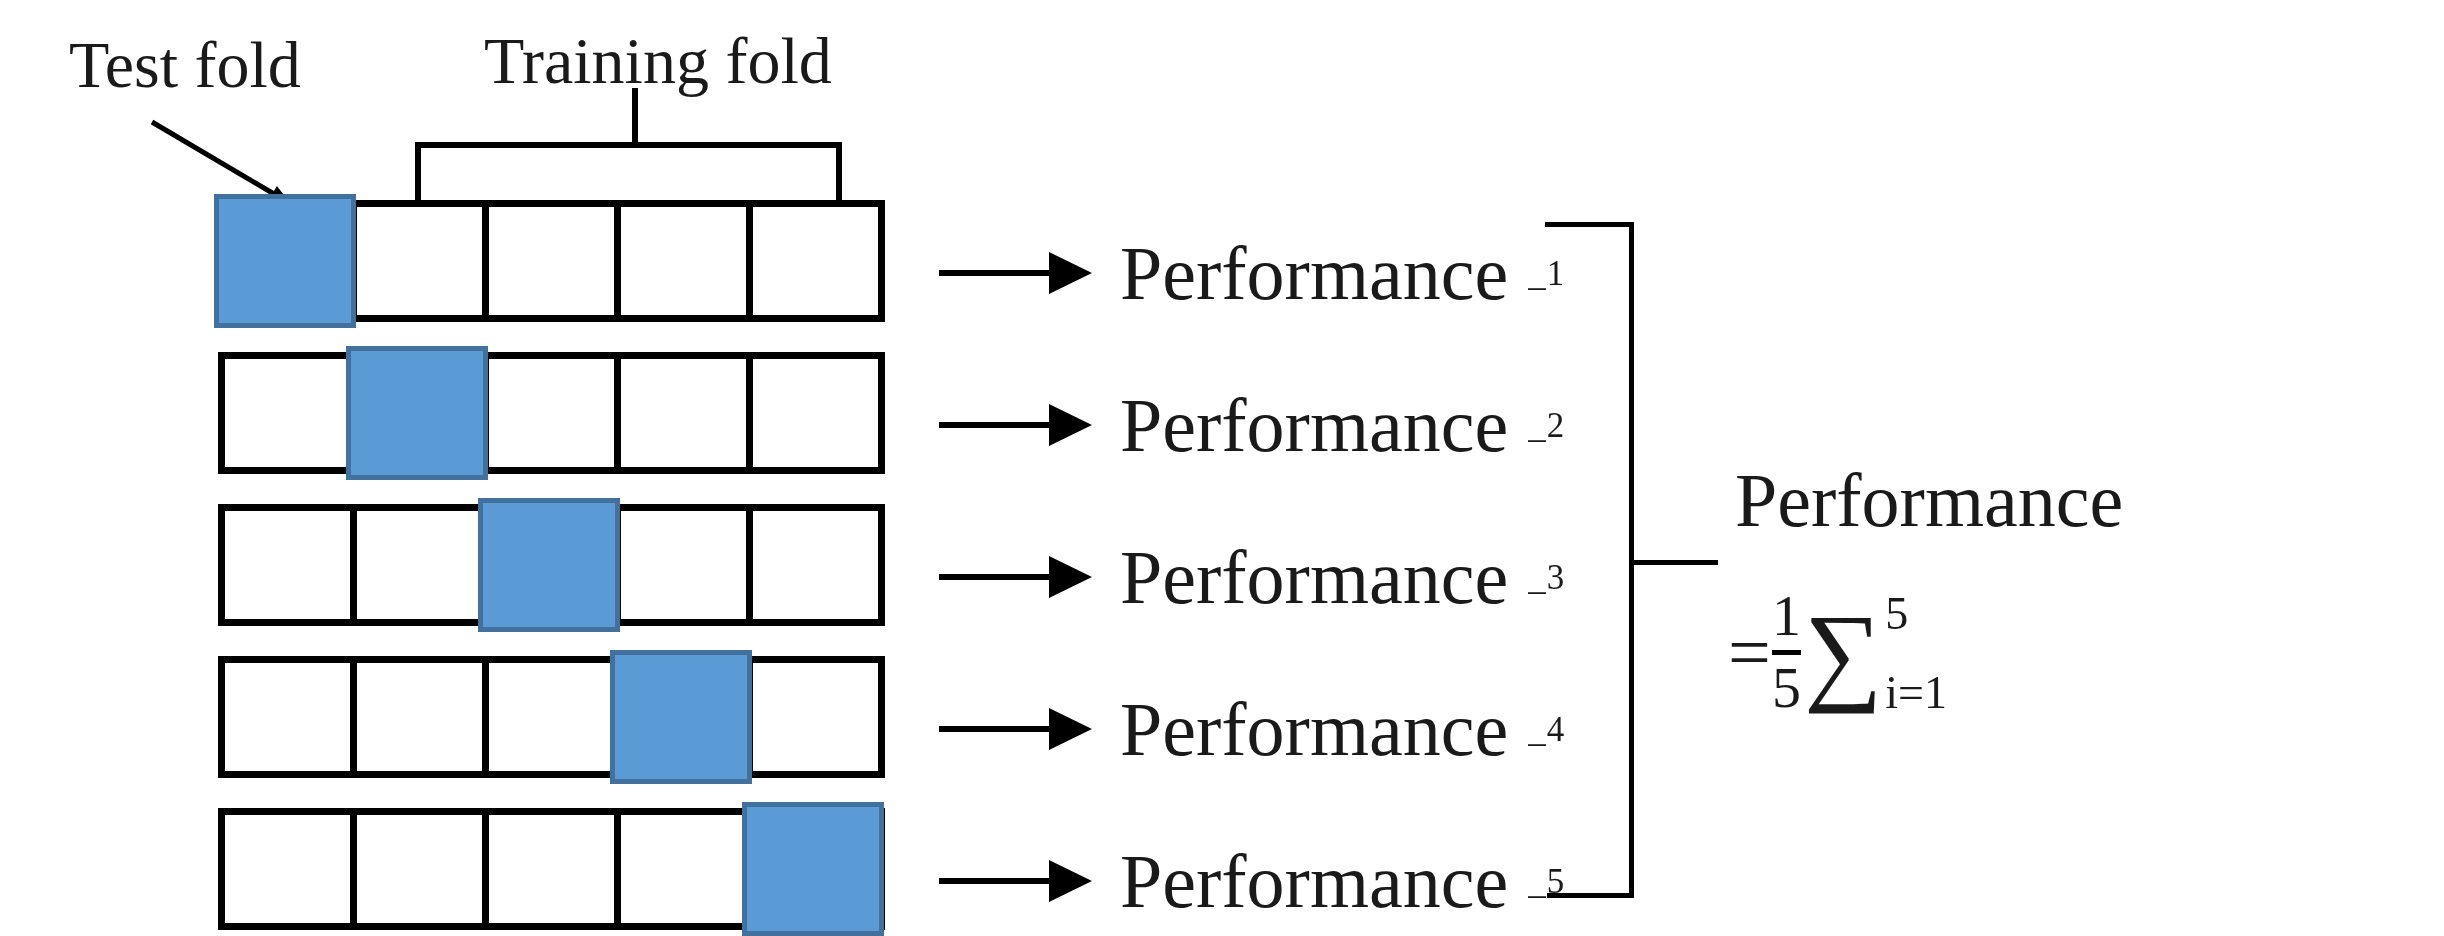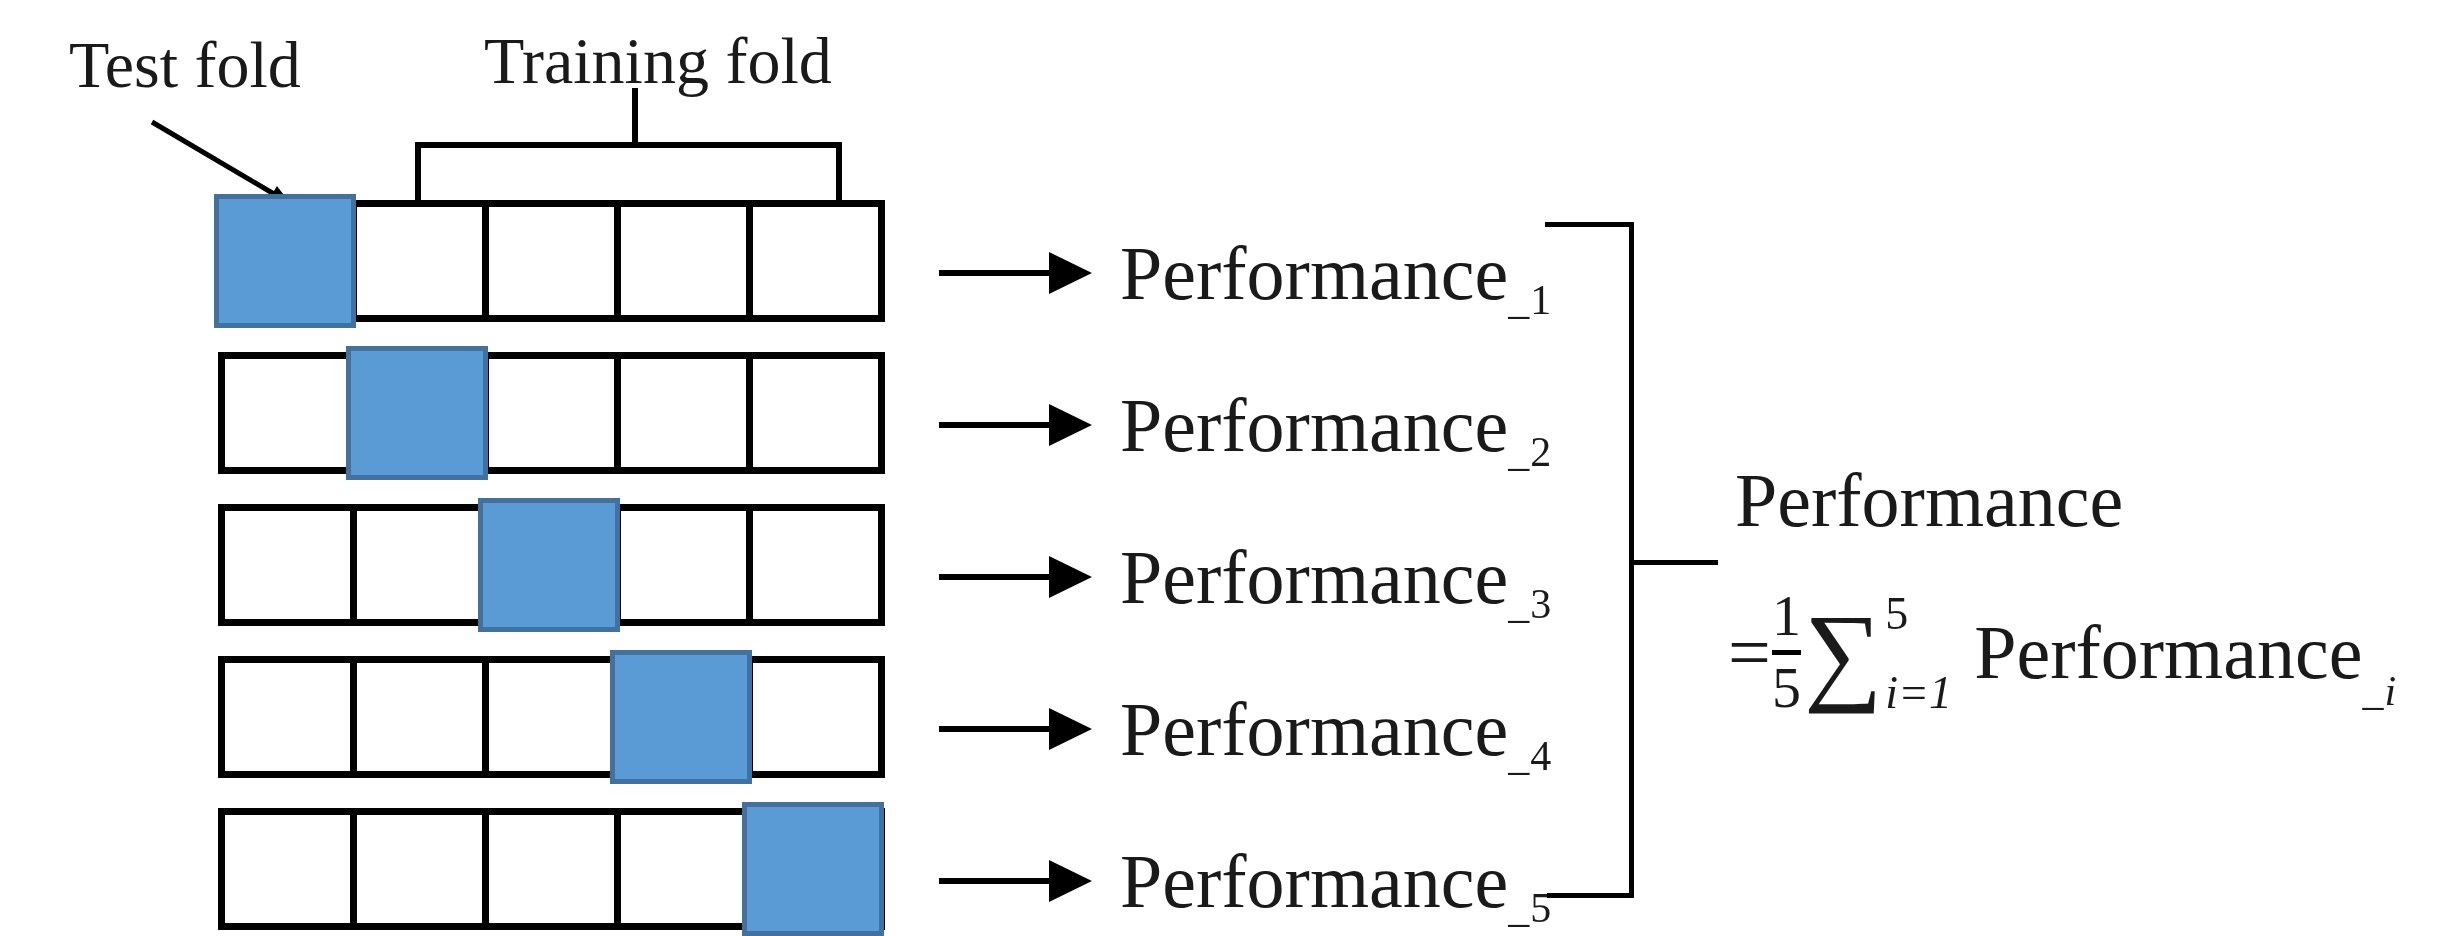--- a/index.html
+++ b/index.html
@@ -12,32 +12,32 @@
   
   .cv-row{position:absolute;left:218px;background:#000;display:grid;
           grid-template-columns:repeat(5,125px);column-gap:7px;
           padding:7px;width:667px;height:122px;box-sizing:border-box;}
   .cv-cell{background:#ffffff;width:125px;height:108px;}
   .test-cell{position:absolute;width:142px;height:134px;box-sizing:border-box;
              border:5px solid #41719c;background:#5b9bd5;}
   .arrow-svg{position:absolute;left:935px;width:160px;height:50px;}
   .perf-label{position:absolute;left:1120px;height:100px;display:flex;
               align-items:center;font-size:76px;white-space:nowrap;}
-  .sub{font-size:42px;position:relative;top:27px;letter-spacing:1px;}
+  .sub{font-size:35px;position:relative;top:1px;letter-spacing:1px;margin-left:20px;}
   
   .f-line1{position:absolute;left:1735px;top:462px;font-size:76px;line-height:1;white-space:nowrap;}
   .f-line2{position:absolute;left:1728px;top:565px;height:175px;display:flex;
            align-items:center;white-space:nowrap;}
   .f-eq{font-size:76px;}
   .f-frac{display:inline-block;text-align:center;font-size:58px;line-height:1.15;margin-left:1px;}
   .f-frac .bar{border-top:5px solid #000;}
   .f-sigma{font-size:110px;line-height:1;margin-left:3px;}
   .f-scripts{display:flex;flex-direction:column;justify-content:space-between;
              height:132px;font-size:46px;margin-left:3px;}
-  .f-scripts .lo{font-style:italic;}
+  .f-scripts .lo{}
   .f-term{font-size:76px;margin-left:22px;}
   .f-term .sub{font-style:italic;}
 </style>
 </head>
 <body>
 
 <div class="abs hdr" style="left:22px;top:30px;">Test fold</div>
 
 <div class="abs hdr" style="left:437px;top:26px;text-align:right;">Training fold</div>
 
@@ -145,14 +145,13 @@
   <span class="f-eq">=</span>
   <span class="f-frac">
     <span style="display:block;">1</span>
     <span class="bar" style="display:block;">5</span>
   </span>
   <span class="f-sigma">∑</span>
   <span class="f-scripts">
     <span>5</span>
     <span class="lo">i=1</span>
   </span>
-  <span class="f-term"><span>Performance</span><span class="sub">_i</span></span>
 </div>
 
 </body></html>

